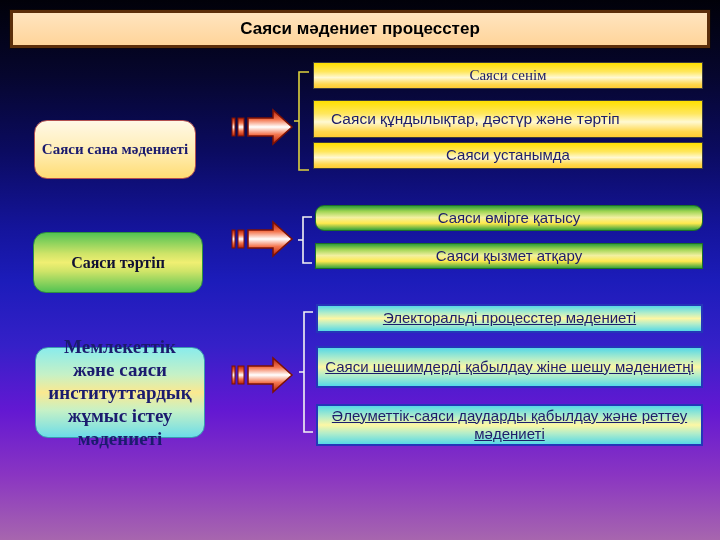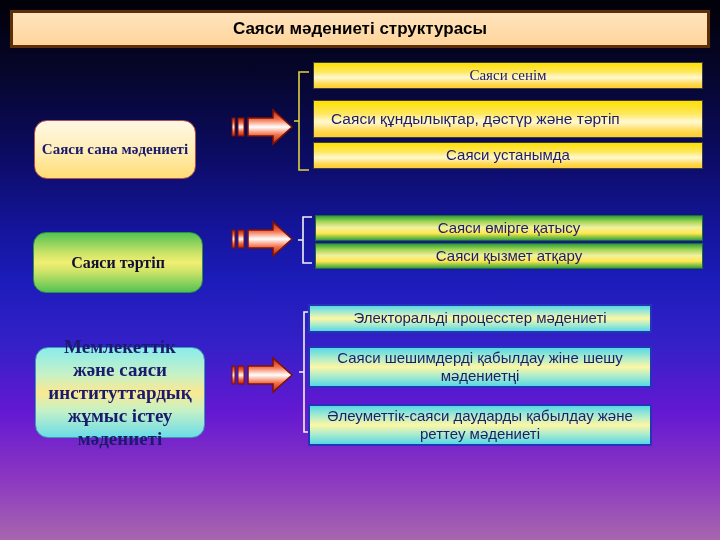--- a/index.html
+++ b/index.html
@@ -41,27 +41,28 @@
   }
   .bar-yellow{
     left:313px;width:390px;border:1px solid #3d3d3d;
     background:linear-gradient(180deg,#ffe000 0%,#ffe75e 35%,#fff9d2 58%,#ffd84d 85%,#ffcc33 100%);
   }
   .bar-green{
     left:315px;width:388px;border:1px solid #1c6f28;
     background:linear-gradient(180deg,#2f9e3a 0%,#9ed452 22%,#f2f0a0 48%,#ffe94d 72%,#35a33f 100%);
   }
   .bar-cyan{
-    left:308px;width:344px;border:2px solid #2436b8;
+    left:316px;width:387px;border:2px solid #2436b8;
     background:linear-gradient(180deg,#56d8e6 0%,#b2edca 28%,#fdf7a4 50%,#b2edca 72%,#56d8e6 100%);
+    text-decoration:underline;
   }
   .b1{top:62px;height:27px;font-family:Liberation Serif, serif;}
   .b2{top:100px;height:38px;justify-content:flex-start;padding-left:17px;font-size:15.5px;}
   .b3{top:142px;height:27px;}
-  .b4{top:215px;height:26px;}
+  .b4{top:205px;height:26px;border-radius:9px;}
   .b5{top:243px;height:26px;}
   .b6{top:304px;height:29px;}
   .b7{top:346px;height:42px;}
   .b8{top:404px;height:42px;}
   
   .footer{
     left:0;top:476px;width:720px;text-align:center;
     font-family:"Liberation Serif",serif;font-weight:bold;
     font-size:17.5px;letter-spacing:0.5px;color:#ffffff;
   }
@@ -77,21 +78,21 @@
       <linearGradient id="arrowGrad" x1="0" y1="0" x2="0" y2="1">
         <stop offset="0%" stop-color="#b51f08"></stop>
         <stop offset="28%" stop-color="#f4764f"></stop>
         <stop offset="50%" stop-color="#ffffff"></stop>
         <stop offset="72%" stop-color="#f4764f"></stop>
         <stop offset="100%" stop-color="#b51f08"></stop>
       </linearGradient>
     </defs>
   </svg>
 
-  <div class="abs title-box">Саяси мәдениеті структурасы</div>
+  <div class="abs title-box">Саяси мәдениет процесстер</div>
 
   <div class="abs src src1">Саяси сана мәдениеті</div>
   <svg class="abs" style="left:231px;top:108px;" width="64" height="38">
     <rect x="1" y="10" width="3" height="18" fill="url(#arrowGrad)" stroke="#7d1205" stroke-width="1"></rect>
     <rect x="7" y="10" width="6" height="18" fill="url(#arrowGrad)" stroke="#7d1205" stroke-width="1"></rect>
     <path d="M17,10 H42 V2 L61,19 L42,36 V28 H17 Z" fill="url(#arrowGrad)" stroke="#7d1205" stroke-width="1.5"></path>
   </svg>
   <svg class="abs" style="left:294px;top:71px;" width="16" height="100">
     <path d="M15,1 H5 V50 H0 M5,50 V99 H15" fill="none" stroke="#ded23e" stroke-width="1.6"></path>
   </svg>

